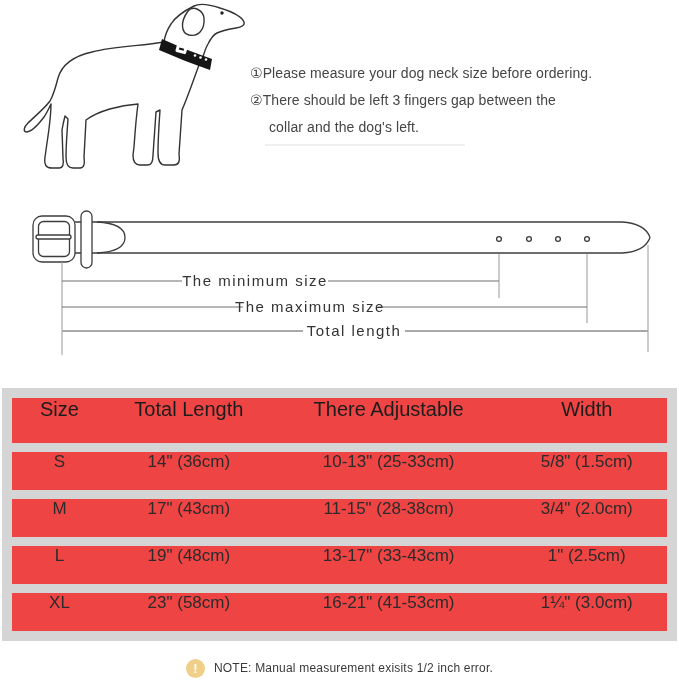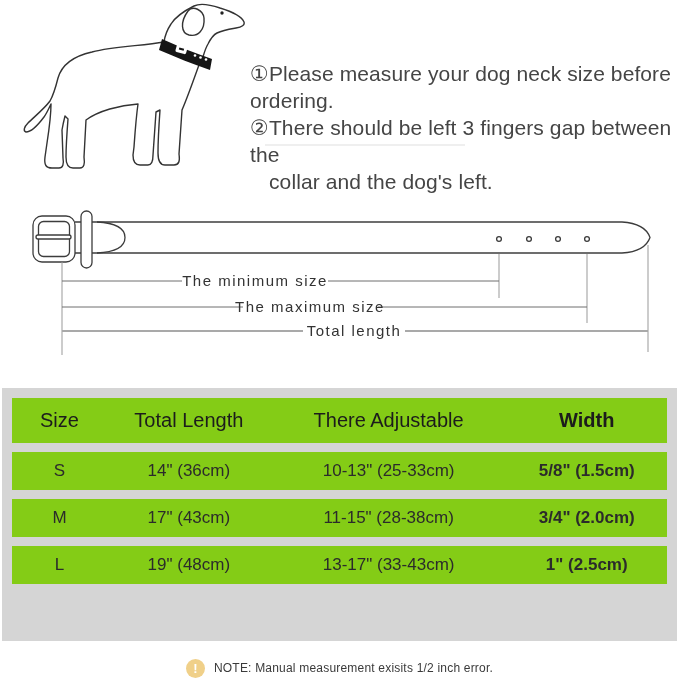--- a/index.html
+++ b/index.html
@@ -14,21 +14,21 @@
 
   
   #dog-svg { position: absolute; left: 16px; top: 2px; }
   .ink { fill: none; stroke: #333333; stroke-width: 1.4; stroke-linecap: round; stroke-linejoin: round; }
   .ink-fill { fill: #ffffff; stroke: #333333; stroke-width: 1.4; }
 
   
   #instructions {
     position: absolute;
     left: 250px; top: 60px; width: 424px;
-    font-size: 21px; line-height: 27px; color: #454545;
+    font-size: 14px; line-height: 27px; color: #454545;
     letter-spacing: 0.1px;
   }
   .instr-line2 { padding-left: 19px; }
   #instr-underline {
     position: absolute; left: 265px; top: 144px; width: 200px; height: 2px;
     background: #efefef;
   }
 
   
   #diagram-svg { position: absolute; left: 0; top: 195px; }
@@ -41,28 +41,28 @@
     font-family: "Liberation Sans", "DejaVu Sans", sans-serif;
     font-size: 15px; fill: #333333; letter-spacing: 1.5px;
     text-anchor: middle;
   }
 
   
   #size-table {
     position: absolute; left: 2px; top: 388px; width: 655px; height: 233px;
     background: var(--table-bg); padding: 10px;
   }
-  .t-row { display: flex; align-items: center; background: #84cc16; }
+  .t-row { display: flex; align-items: flex-start; background: #ef4444; }
   .t-row.header { height: 45px; font-size: 20px; color: #1c1c1c; }
   .t-row.data { height: 38px; margin-top: 9px; font-size: 17px; color: #2b2b2b; }
   .t-cell { text-align: center; }
   .col-size  { width: 14.5%; }
   .col-total { width: 25%; }
   .col-neck  { width: 36%; }
-  .col-width { width: 24.5%; font-weight: bold; }
+  .col-width { width: 24.5%; }
 
   
   #note-bar {
     position: absolute; left: 0; top: 656px; width: 679px; height: 24px;
     display: flex; justify-content: center; align-items: center;
   }
   #note-icon {
     width: 19px; height: 19px; border-radius: 50%;
     background: var(--note-icon-bg); color: #ffffff;
     font-size: 13px; font-weight: bold; line-height: 19px; text-align: center;
@@ -222,20 +222,26 @@
       <div class="t-cell col-total">17" (43cm)</div>
       <div class="t-cell col-neck">11-15" (28-38cm)</div>
       <div class="t-cell col-width">3/4" (2.0cm)</div>
     </div>
     <div class="t-row data">
       <div class="t-cell col-size">L</div>
       <div class="t-cell col-total">19" (48cm)</div>
       <div class="t-cell col-neck">13-17" (33-43cm)</div>
       <div class="t-cell col-width">1" (2.5cm)</div>
     </div>
+    <div class="t-row data">
+      <div class="t-cell col-size">XL</div>
+      <div class="t-cell col-total">23" (58cm)</div>
+      <div class="t-cell col-neck">16-21" (41-53cm)</div>
+      <div class="t-cell col-width">1¼" (3.0cm)</div>
+    </div>
   </div>
 
   <div id="note-bar">
     <div id="note-icon">!</div>
     <div id="note-text">NOTE: Manual measurement exisits 1/2 inch error.</div>
   </div>
 
 </div>
 
 </body></html>

